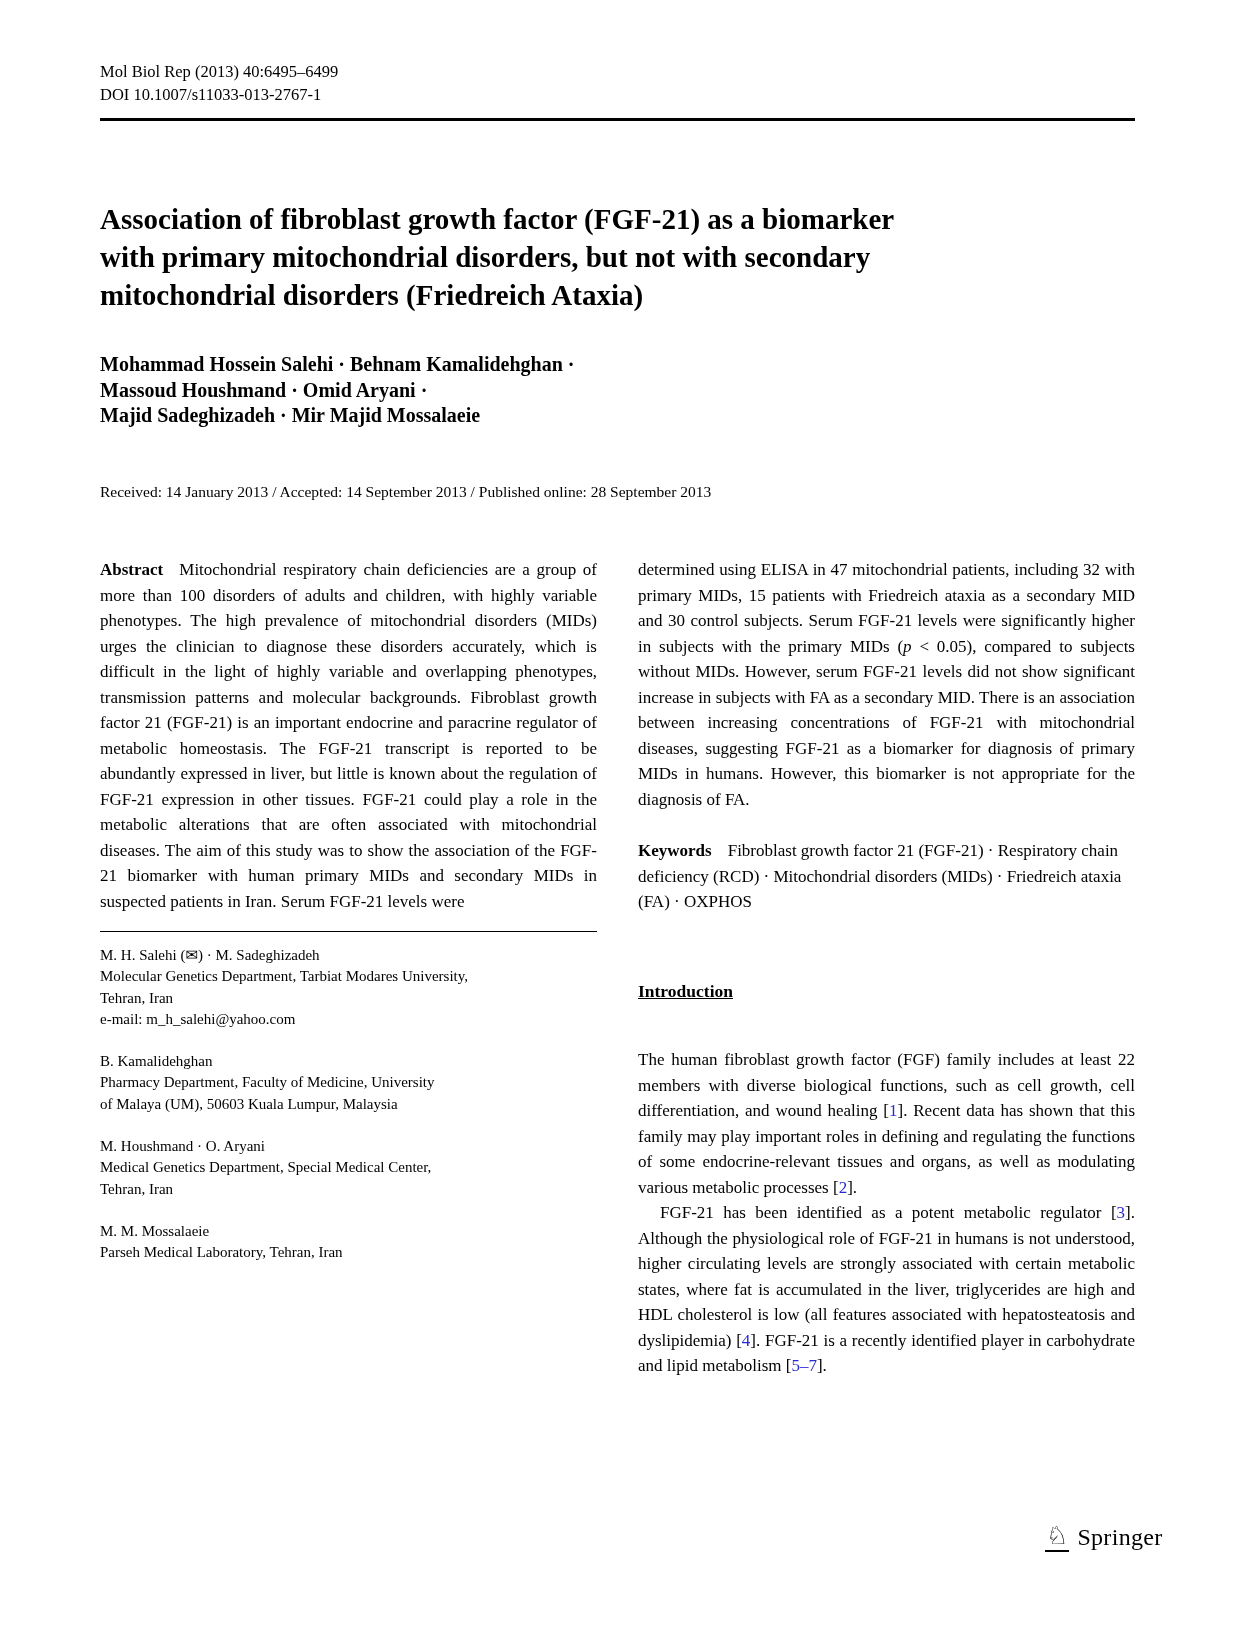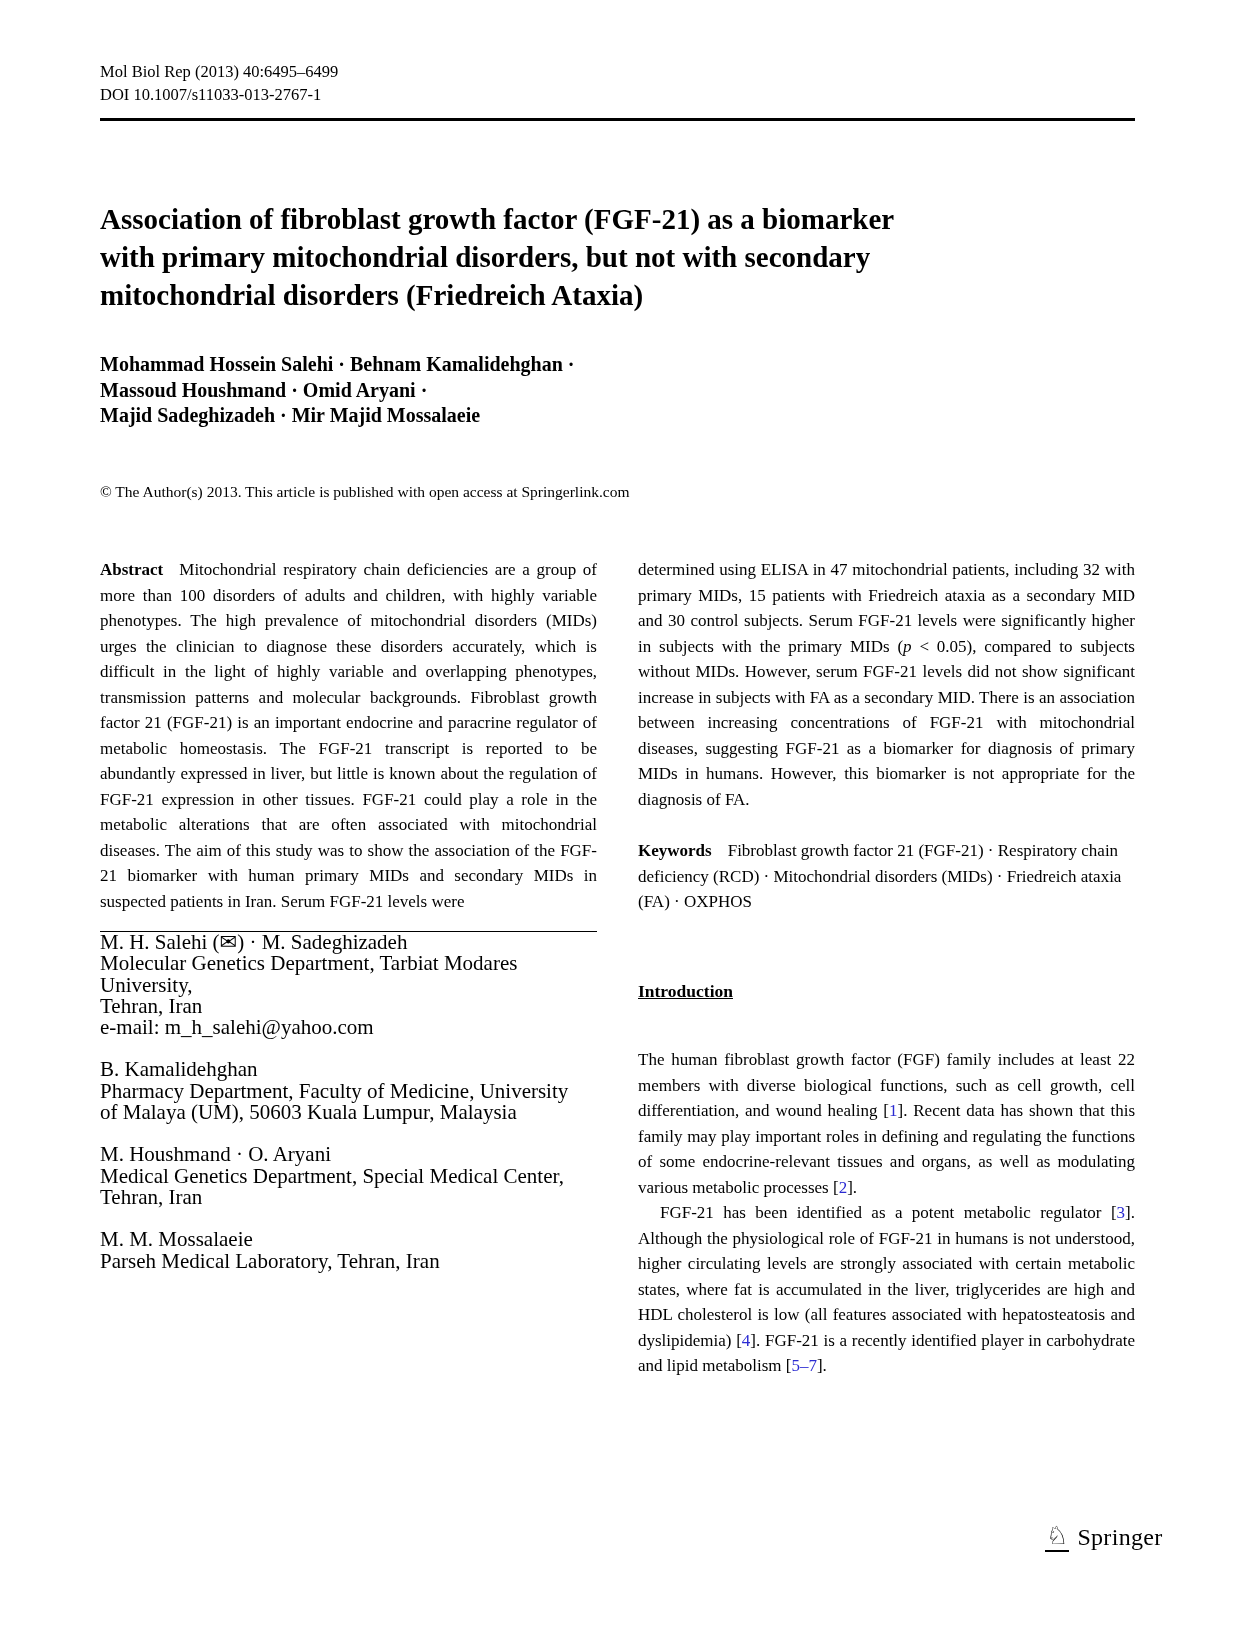--- a/index.html
+++ b/index.html
@@ -59,21 +59,21 @@
   }
   .col { width: 497px; font-size: 17px; line-height: 25.5px; }
   .justified { text-align: justify; }
   .abstract-label, .keywords-label { font-weight: bold; padding-right: 16px; }
   .footnote-rule {
     border: none;
     border-top: 1.5px solid #000000;
     margin-top: 17px;
     width: 100%;
   }
-  .footnotes { font-size: 21px; line-height: 21.3px; }
+  .footnotes { margin-top: 13px; font-size: 15px; line-height: 21.3px; }
   .footnote-group { margin-bottom: 21px; white-space: pre-line; }
   .keywords-block { margin-top: 26px; }
   .section-heading { font-weight: bold; font-size: 17.5px; margin-top: 64px; text-decoration: underline; }
   .intro-p1 { margin-top: 43px; }
   .intro-p2 { text-indent: 22px; }
   .seg-citation { color: var(--citation-color); }
   .seg-italic { font-style: italic; }
   .publisher-logo {
     position: absolute;
     left: 1045px; top: 1522px;
@@ -108,21 +108,21 @@
 
   <h1 class="paper-title">Association of fibroblast growth factor (FGF-21) as a biomarker
 with primary mitochondrial disorders, but not with secondary
 mitochondrial disorders (Friedreich Ataxia)</h1>
 
   <div class="authors">Mohammad Hossein Salehi · Behnam Kamalidehghan ·
 Massoud Houshmand · Omid Aryani ·
 Majid Sadeghizadeh · Mir Majid Mossalaeie</div>
 
   <div class="dates-block">
-    <div>© The Author(s) 2013. This article is published with open access at Springerlink.com</div>
+    <div>Received: 14 January 2013 / Accepted: 14 September 2013 / Published online: 28 September 2013</div>
   </div>
 
   <div class="columns">
 
     <div class="col">
       <p class="justified"><span class="abstract-label">Abstract</span><span>Mitochondrial respiratory chain deficiencies are a group of more than 100 disorders of adults and children, with highly variable phenotypes. The high prevalence of mitochondrial disorders (MIDs) urges the clinician to diagnose these disorders accurately, which is difficult in the light of highly variable and overlapping phenotypes, transmission patterns and molecular backgrounds. Fibroblast growth factor 21 (FGF-21) is an important endocrine and paracrine regulator of metabolic homeostasis. The FGF-21 transcript is reported to be abundantly expressed in liver, but little is known about the regulation of FGF-21 expression in other tissues. FGF-21 could play a role in the metabolic alterations that are often associated with mitochondrial diseases. The aim of this study was to show the association of the FGF-21 biomarker with human primary MIDs and secondary MIDs in suspected patients in Iran. Serum FGF-21 levels were</span></p>
 
       <hr class="footnote-rule">
 
       <div class="footnotes">

